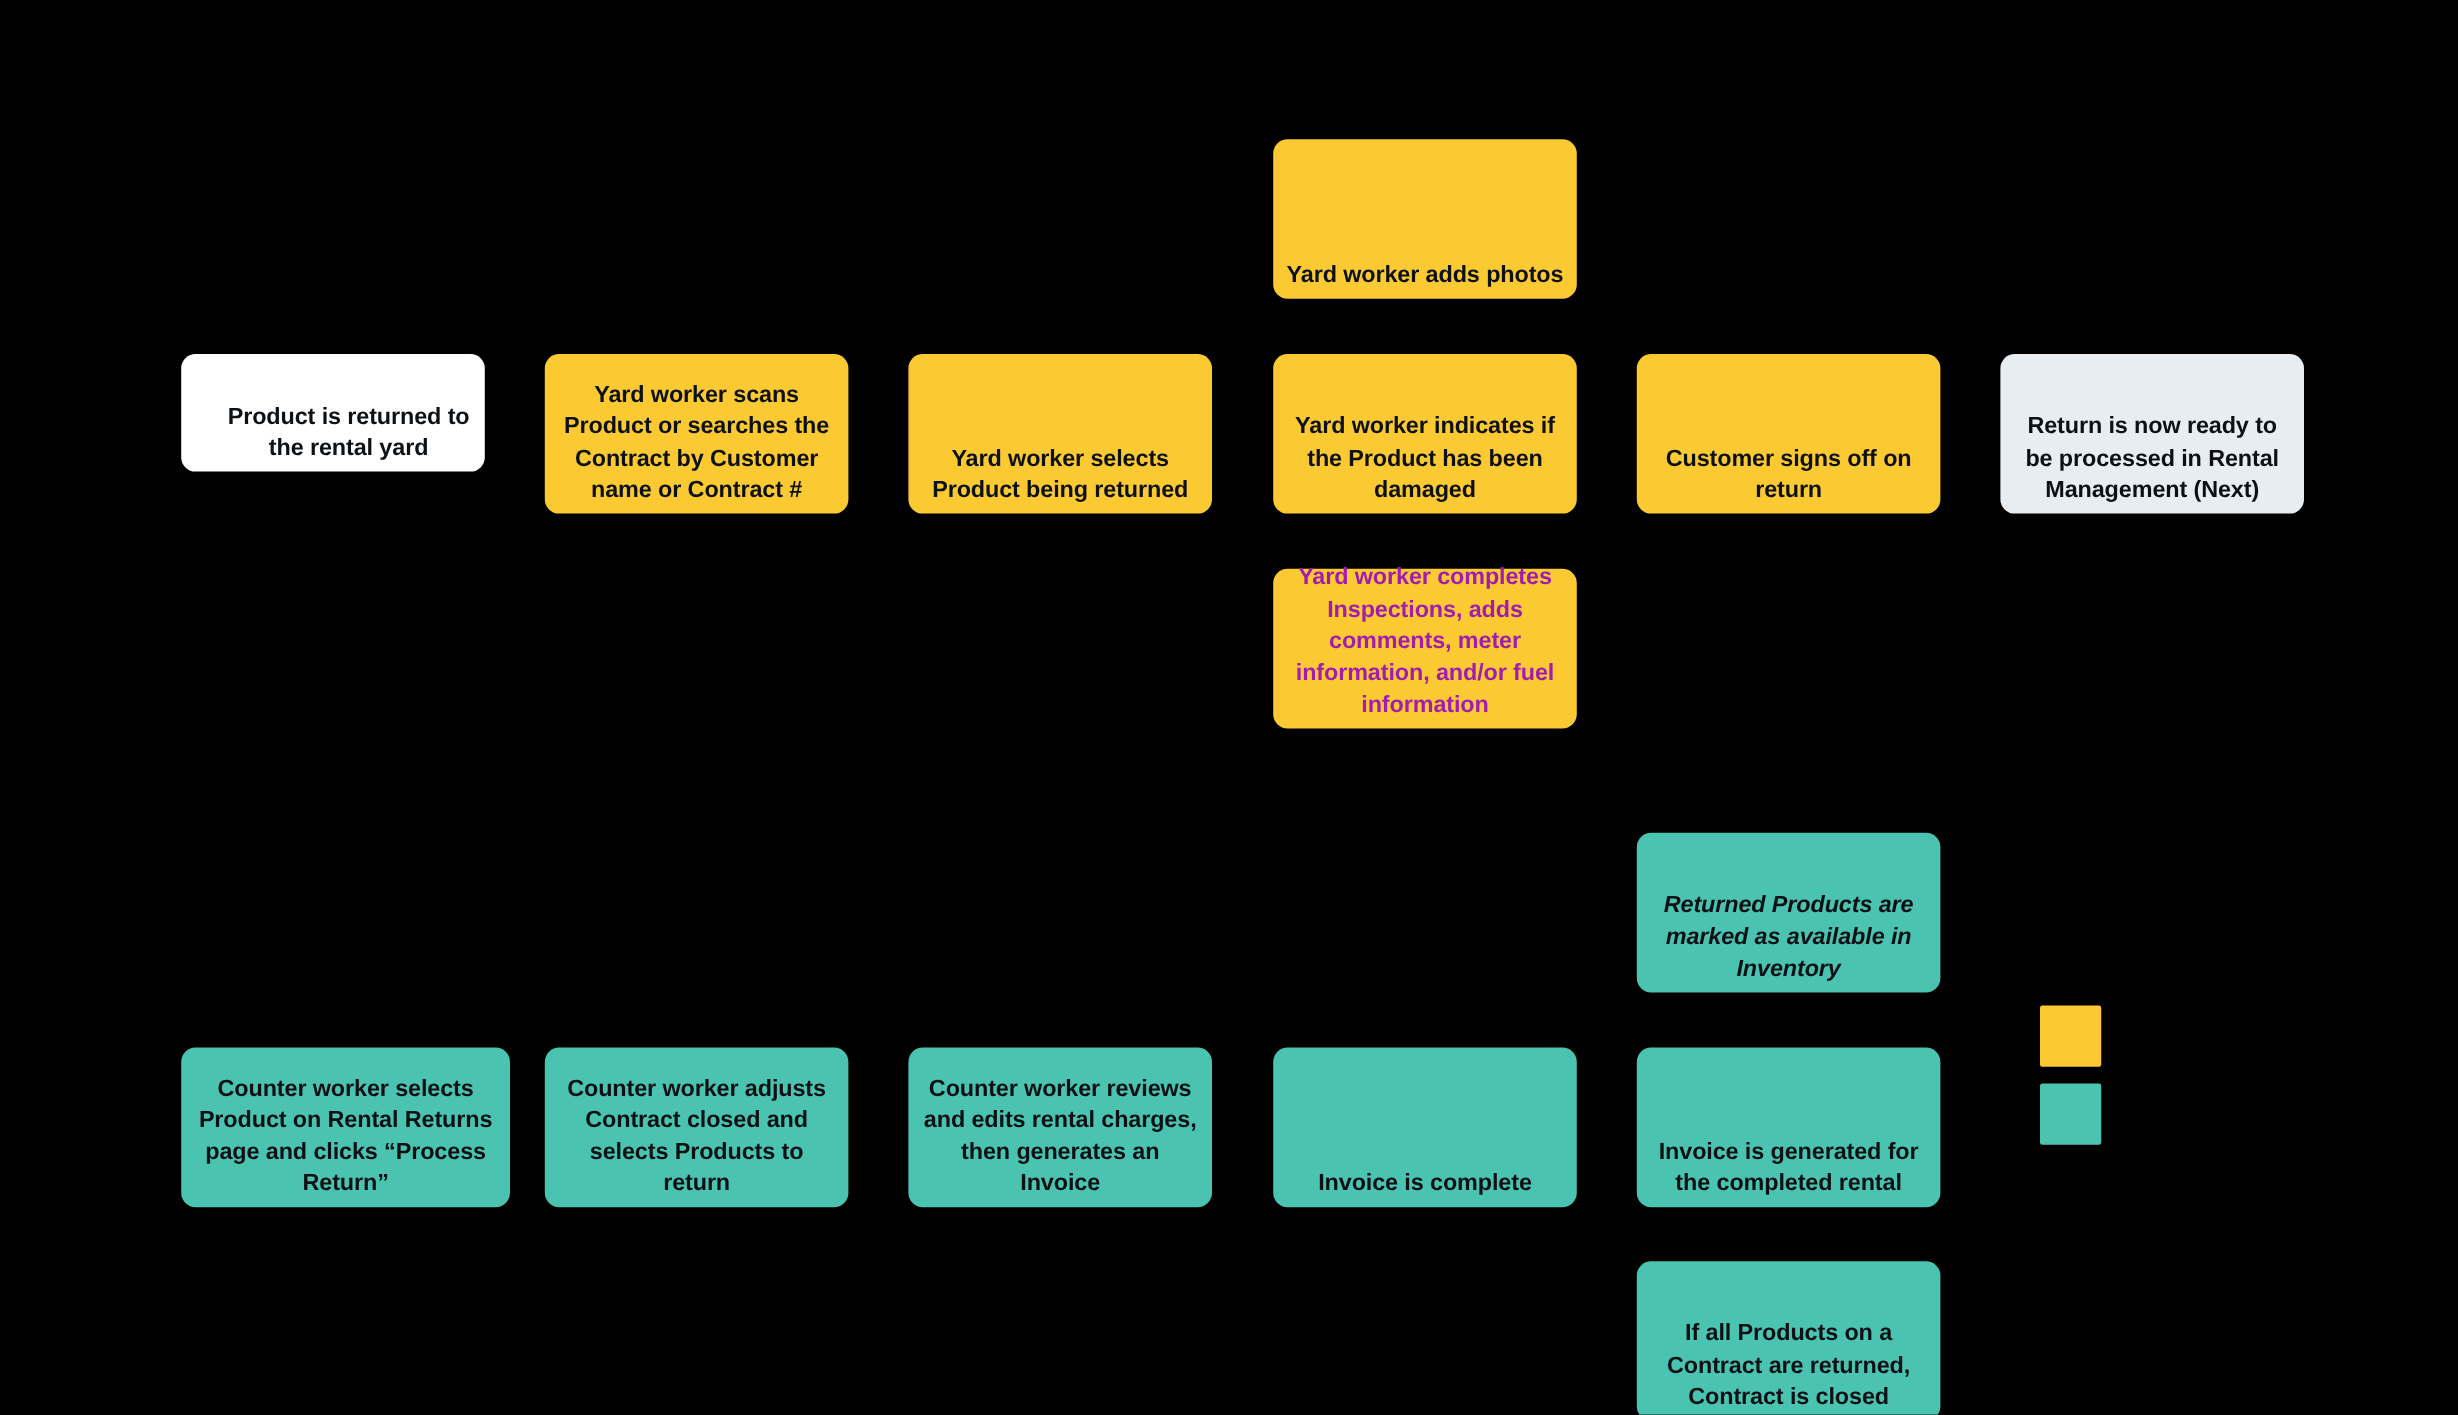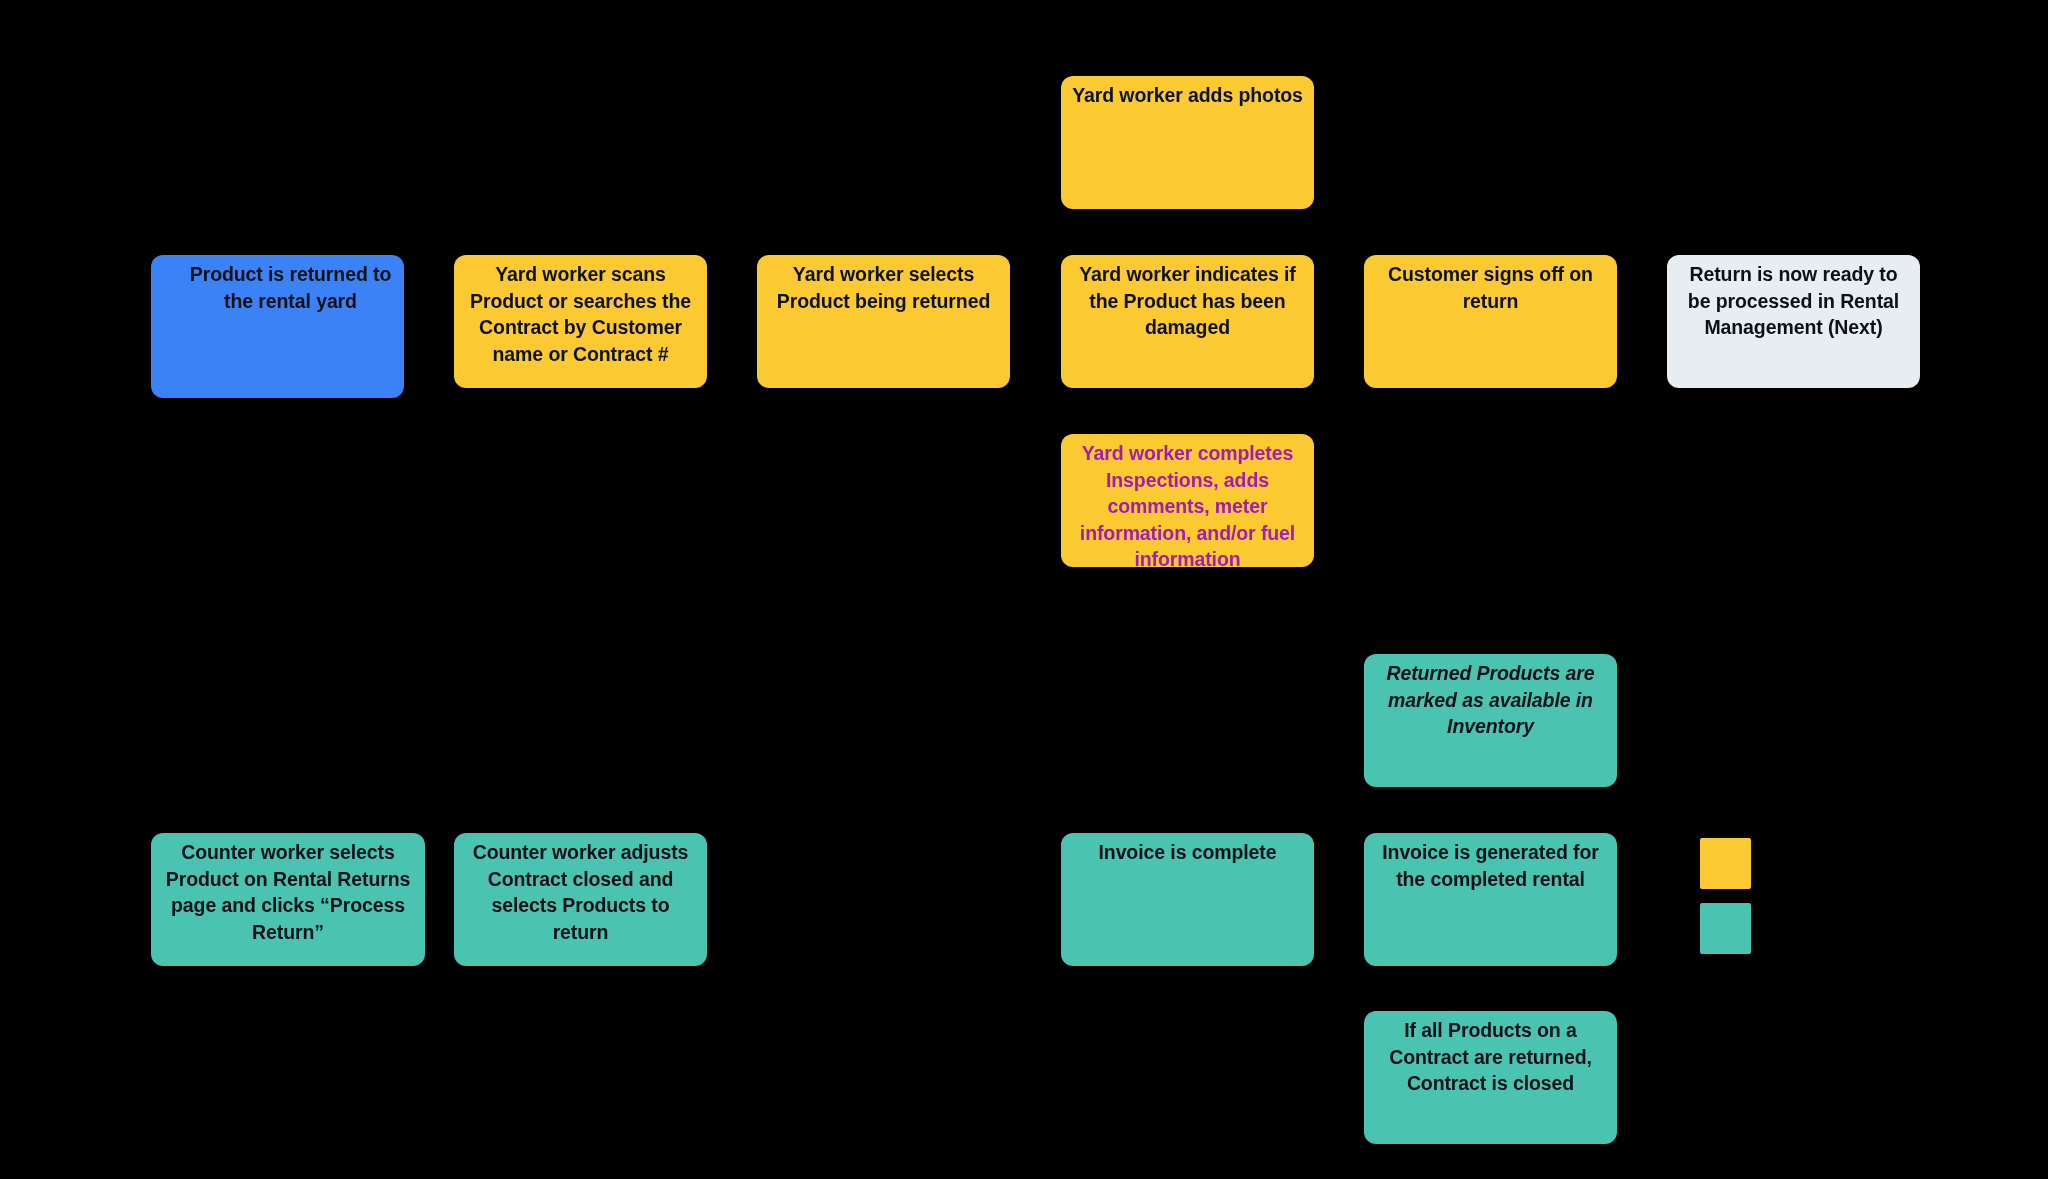--- a/index.html
+++ b/index.html
@@ -16,49 +16,50 @@
     width: 2048px;
     height: 1179px;
     background: #000000;
     overflow: hidden;
   }
   .node {
     position: absolute;
     box-sizing: border-box;
     border-radius: 12px;
     display: flex;
-    align-items: flex-start;
+    align-items: flex-end;
     justify-content: center;
     text-align: center;
     padding: 6px 10px;
     color: #0d1116;
     font-weight: bold;
     font-size: 19.5px;
     line-height: 1.36;
     letter-spacing: -0.1px;
     font-family: "Liberation Sans", sans-serif;
+    margin-top: 40px;
   }
   .node span {
     display: block;
     width: 100%;
   }
   .swatch {
     position: absolute;
     box-sizing: border-box;
     border-radius: 2px;
   }
 </style>
 </head>
 <body>
 
 <div id="canvas" style="background: rgb(0, 0, 0);">
     <div class="node" style="left: 1061px; top: 76px; width: 253px; height: 133px; background: rgb(251, 202, 51); color: rgb(13, 17, 22);">
       <span>Yard worker adds photos</span>
     </div>
-    <div class="node" style="left: 151px; top: 255px; width: 253px; height: 143px; background: #3b82f6; color: rgb(13, 17, 22); padding-left: 36px;">
+    <div class="node" style="left: 151px; top: 255px; width: 253px; height: 98px; background: #ffffff; color: rgb(13, 17, 22); padding-left: 36px;">
       <span>Product is returned to the rental yard</span>
     </div>
     <div class="node" style="left: 454px; top: 255px; width: 253px; height: 133px; background: rgb(251, 202, 51); color: rgb(13, 17, 22);">
       <span>Yard worker scans Product or searches the Contract by Customer name or Contract #</span>
     </div>
     <div class="node" style="left: 757px; top: 255px; width: 253px; height: 133px; background: rgb(251, 202, 51); color: rgb(13, 17, 22);">
       <span>Yard worker selects Product being returned</span>
     </div>
     <div class="node" style="left: 1061px; top: 255px; width: 253px; height: 133px; background: rgb(251, 202, 51); color: rgb(13, 17, 22);">
       <span>Yard worker indicates if the Product has been damaged</span>
@@ -74,20 +75,23 @@
     </div>
     <div class="node" style="left: 1364px; top: 654px; width: 253px; height: 133px; background: rgb(74, 196, 176); color: rgb(13, 17, 22); font-style: italic;">
       <span>Returned Products are marked as available in Inventory</span>
     </div>
     <div class="node" style="left: 151px; top: 833px; width: 274px; height: 133px; background: rgb(74, 196, 176); color: rgb(13, 17, 22);">
       <span>Counter worker selects Product on Rental Returns page and clicks “Process Return”</span>
     </div>
     <div class="node" style="left: 454px; top: 833px; width: 253px; height: 133px; background: rgb(74, 196, 176); color: rgb(13, 17, 22);">
       <span>Counter worker adjusts Contract closed and selects Products to return</span>
     </div>
+    <div class="node" style="left: 757px; top: 833px; width: 253px; height: 133px; background: rgb(74, 196, 176); color: rgb(13, 17, 22);">
+      <span>Counter worker reviews and edits rental charges, then generates an Invoice</span>
+    </div>
     <div class="node" style="left: 1061px; top: 833px; width: 253px; height: 133px; background: rgb(74, 196, 176); color: rgb(13, 17, 22);">
       <span>Invoice is complete</span>
     </div>
     <div class="node" style="left: 1364px; top: 833px; width: 253px; height: 133px; background: rgb(74, 196, 176); color: rgb(13, 17, 22);">
       <span>Invoice is generated for the completed rental</span>
     </div>
     <div class="node" style="left: 1364px; top: 1011px; width: 253px; height: 133px; background: rgb(74, 196, 176); color: rgb(13, 17, 22);">
       <span>If all Products on a Contract are returned, Contract is closed</span>
     </div>
     <div>

